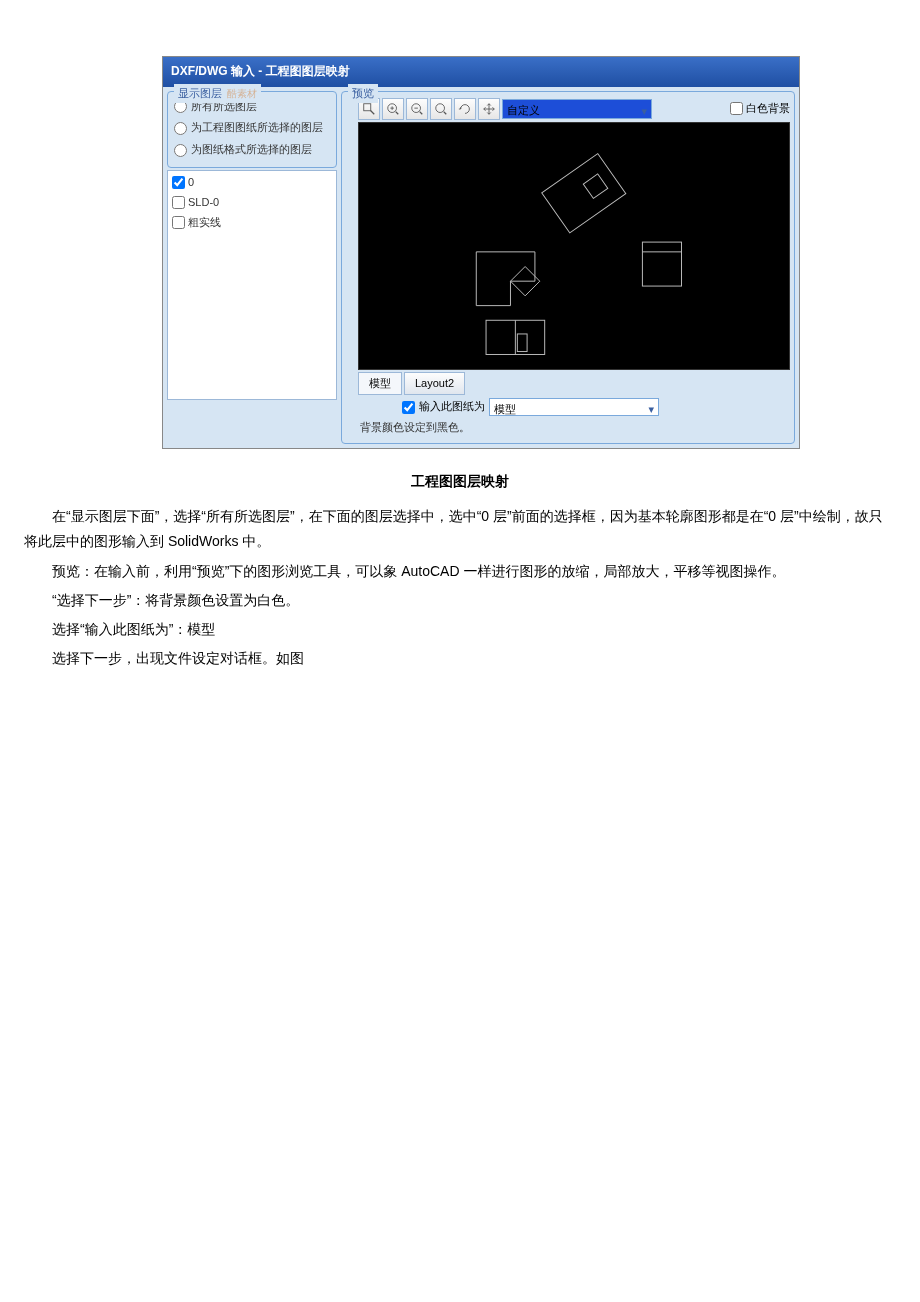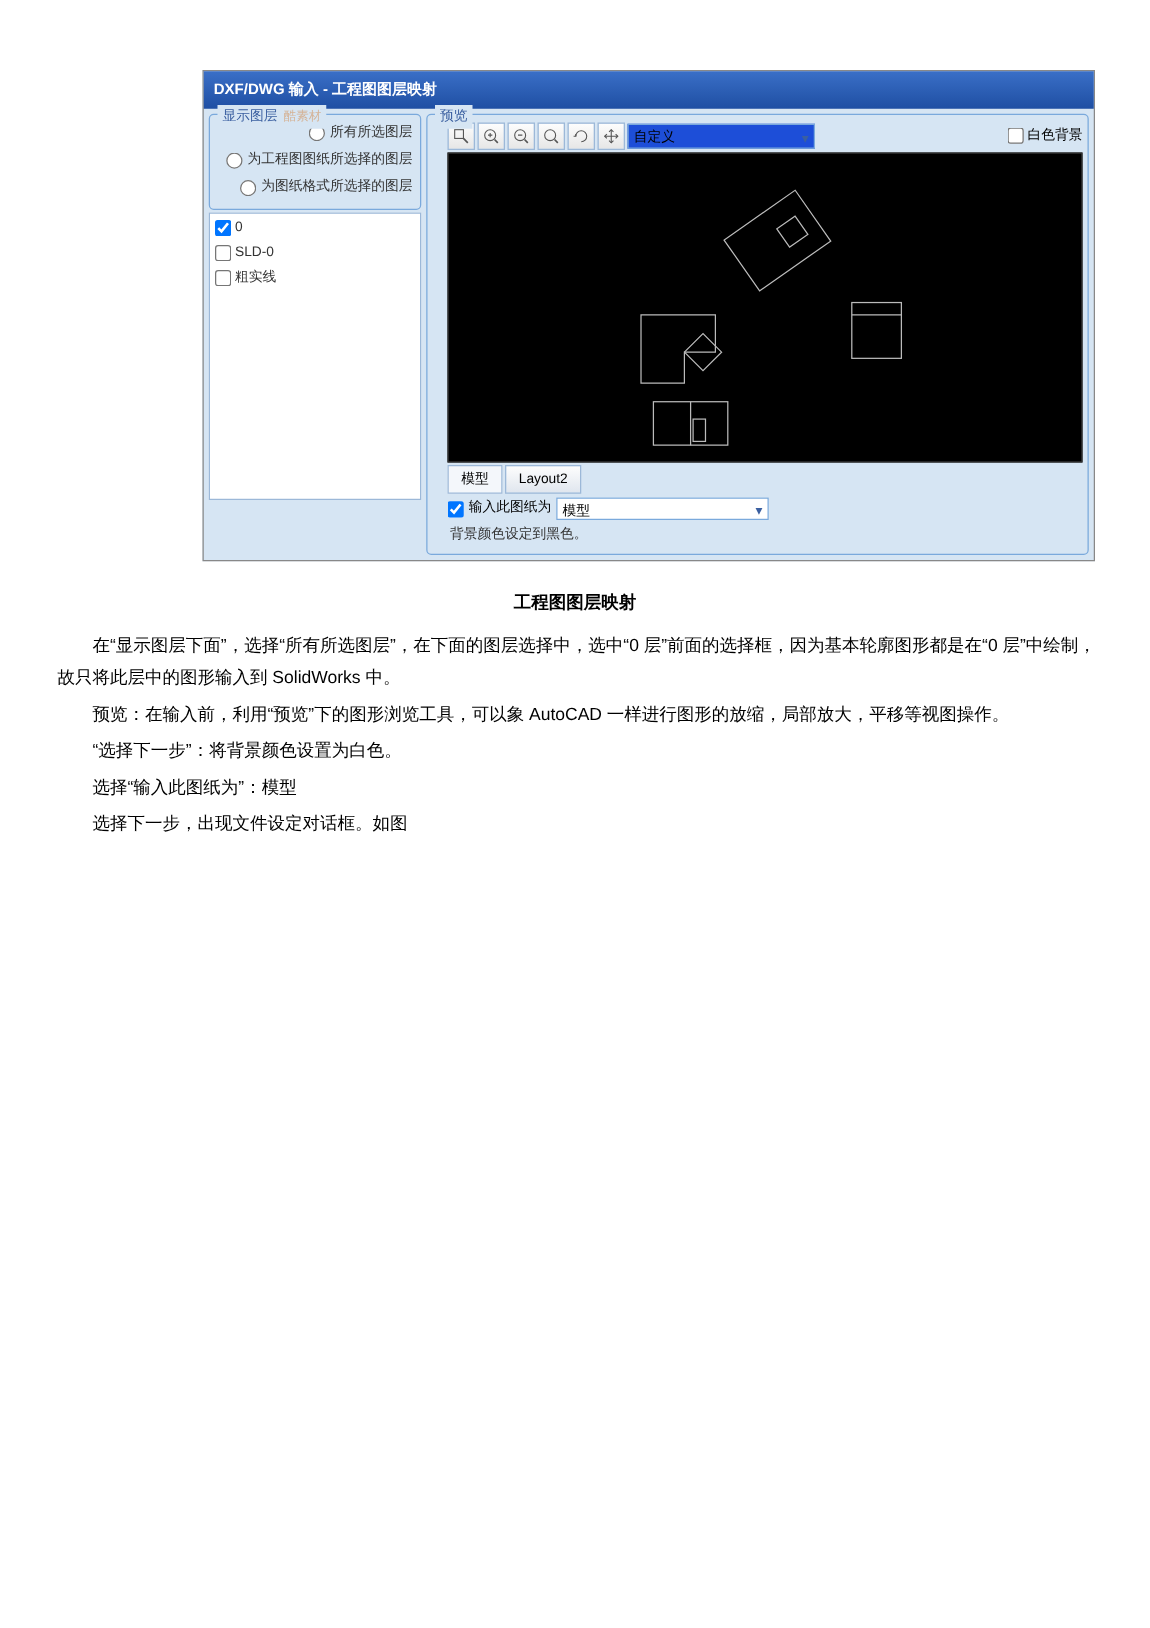--- a/index.html
+++ b/index.html
@@ -5,21 +5,21 @@
     * { box-sizing: border-box; margin: 0; padding: 0; }
     body {
       font-family: "Microsoft YaHei", SimSun, Arial, sans-serif;
       background: #fff;
       width: 920px;
       font-size: 14px;
       line-height: 1.8;
       color: #000;
     }
     .screenshot {
-      width: 714px;
+      width: 638px;
       margin: 56px auto 8px 162px;
       border: 1px solid #888;
       background: #d6e5f3;
       font-size: 12px;
     }
     .titlebar {
       background: linear-gradient(to bottom, #3a6fc7, #1f4fa3);
       color: #fff;
       padding: 4px 8px;
       font-weight: bold;
@@ -57,21 +57,20 @@
       color: #3a5fa0;
       font-size: 11px;
     }
     .radio-row {
       display: flex;
       align-items: center;
       gap: 4px;
       padding: 1px 0;
       color: #333;
       font-size: 11px;
-      justify-content: flex-end;
     }
     .radio-row input { margin: 0; }
     .watermark {
       color: #d48a4a;
       opacity: 0.55;
       font-size: 10px;
       margin-left: 2px;
     }
     .layer-list {
       border: 1px solid #9cb8d8;
@@ -155,20 +154,21 @@
       font-size: 11px;
       cursor: pointer;
     }
     .tab.active { background: #f4f7fb; }
     .bottom-row {
       display: flex;
       align-items: center;
       gap: 4px;
       margin-top: 2px;
       font-size: 11px;
+      margin-left: 44px;
     }
     .bottom-row input[type="checkbox"] { margin: 0; }
     .import-dropdown {
       border: 1px solid #7aa9dc;
       background: #fff;
       padding: 1px 18px 1px 4px;
       width: 170px;
       height: 18px;
       position: relative;
     }
@@ -181,21 +181,21 @@
       color: #333;
       padding: 1px 2px;
     }
     .caption {
       text-align: center;
       margin: 20px 0 10px 0;
       font-size: 14px;
       font-weight: bold;
     }
     .para {
-      margin: 0 36px 4px 46px;
+      margin: 0 36px 4px 24px;
       text-indent: 2em;
     }
   </style>
 </head>
 <body>
 
 <div class="screenshot">
   <div class="titlebar">
     <span>DXF/DWG 输入 - 工程图图层映射</span>
   </div>

